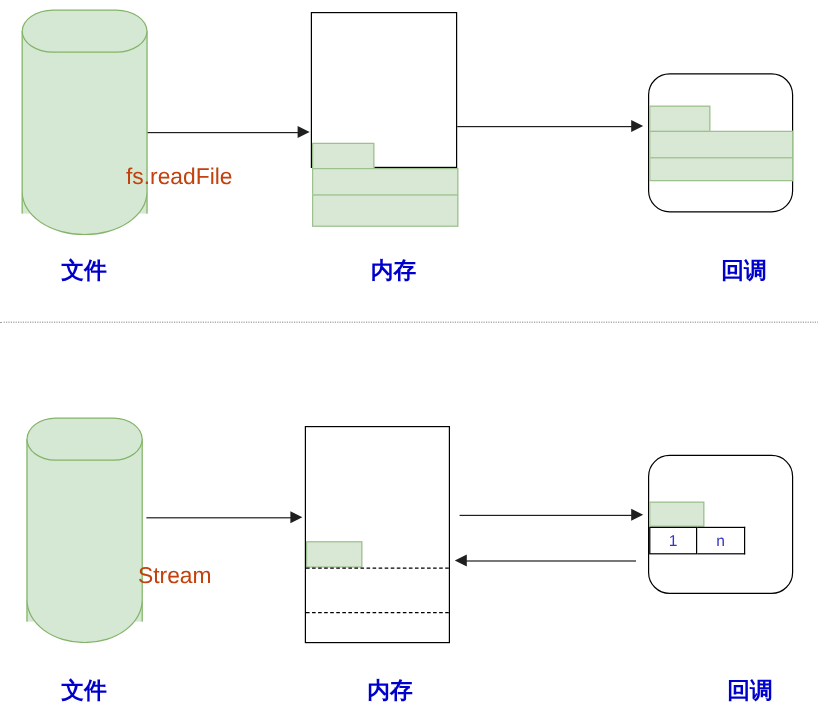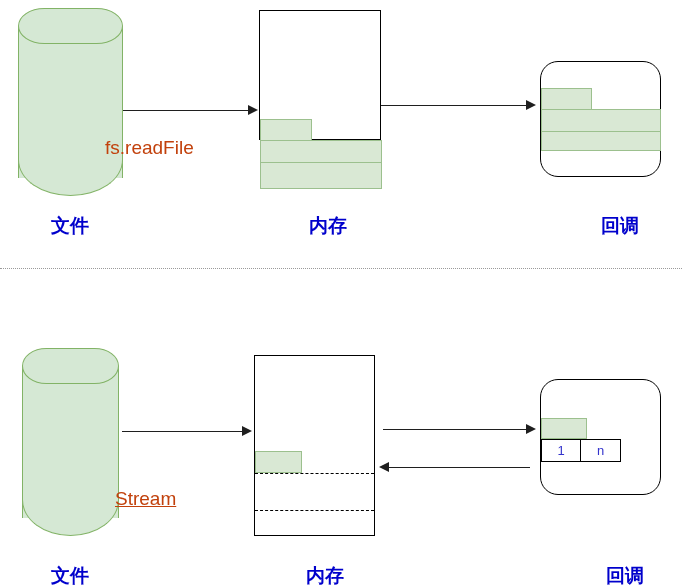--- a/index.html
+++ b/index.html
@@ -193,21 +193,21 @@
 
   <div class="cylinder" style="left:22px; top:348px; width:97px; height:188px;">
     <div class="cyl-body"></div>
     <div class="cyl-bottom"></div>
     <div class="cyl-top"></div>
   </div>
   <div class="node-label" style="left:10px; top:563px; width:120px;">文件</div>
 
   <div class="arrow-line" style="left:122px; top:431px; width:122px;"></div>
   <div class="arrow-head-r" style="left:242px; top:426px;"></div>
-  <div class="edge-label" style="left:115px; top:488px; width:152px;text-decoration:underline;">Stream</div>
+  <div class="edge-label" style="left:115px; top:470px; width:152px;">Stream</div>
 
   <div class="memory-box" style="left:254px; top:355px; width:121px; height:181px;"></div>
   <div class="bar" style="left:255px; top:451px; width:47px; height:22px;"></div>
   <div class="dashline" style="left:255px; top:473px; width:119px;"></div>
   <div class="dashline" style="left:255px; top:510px; width:119px;"></div>
   <div class="node-label" style="left:265px; top:563px; width:120px;">内存</div>
 
   <div class="arrow-line" style="left:383px; top:429px; width:144px;"></div>
   <div class="arrow-head-r" style="left:526px; top:424px;"></div>
 

